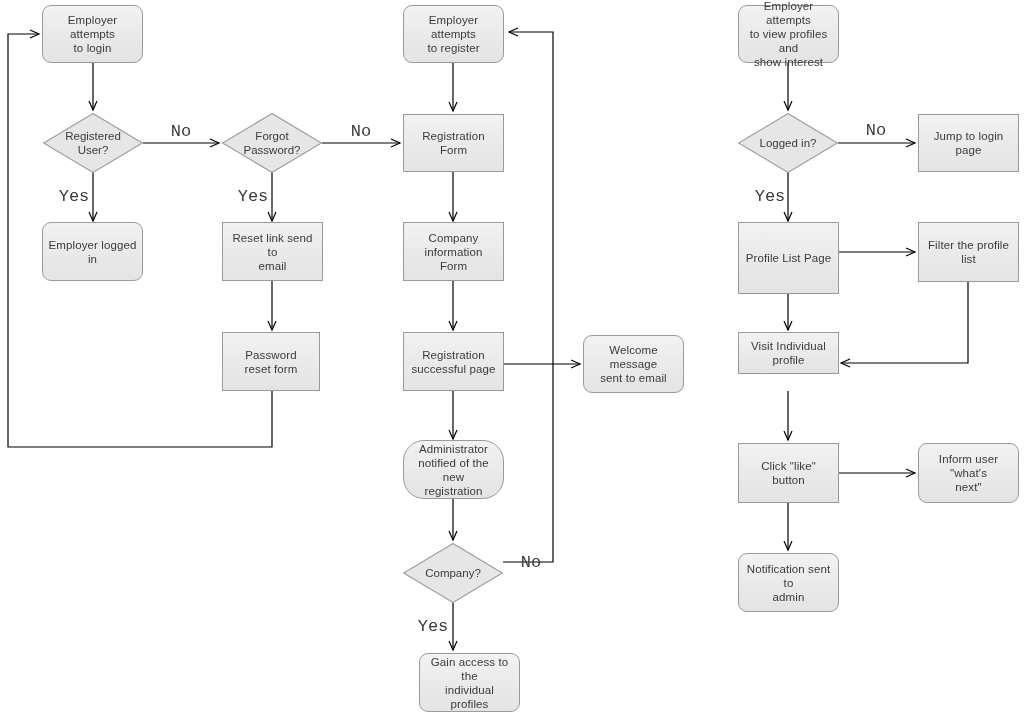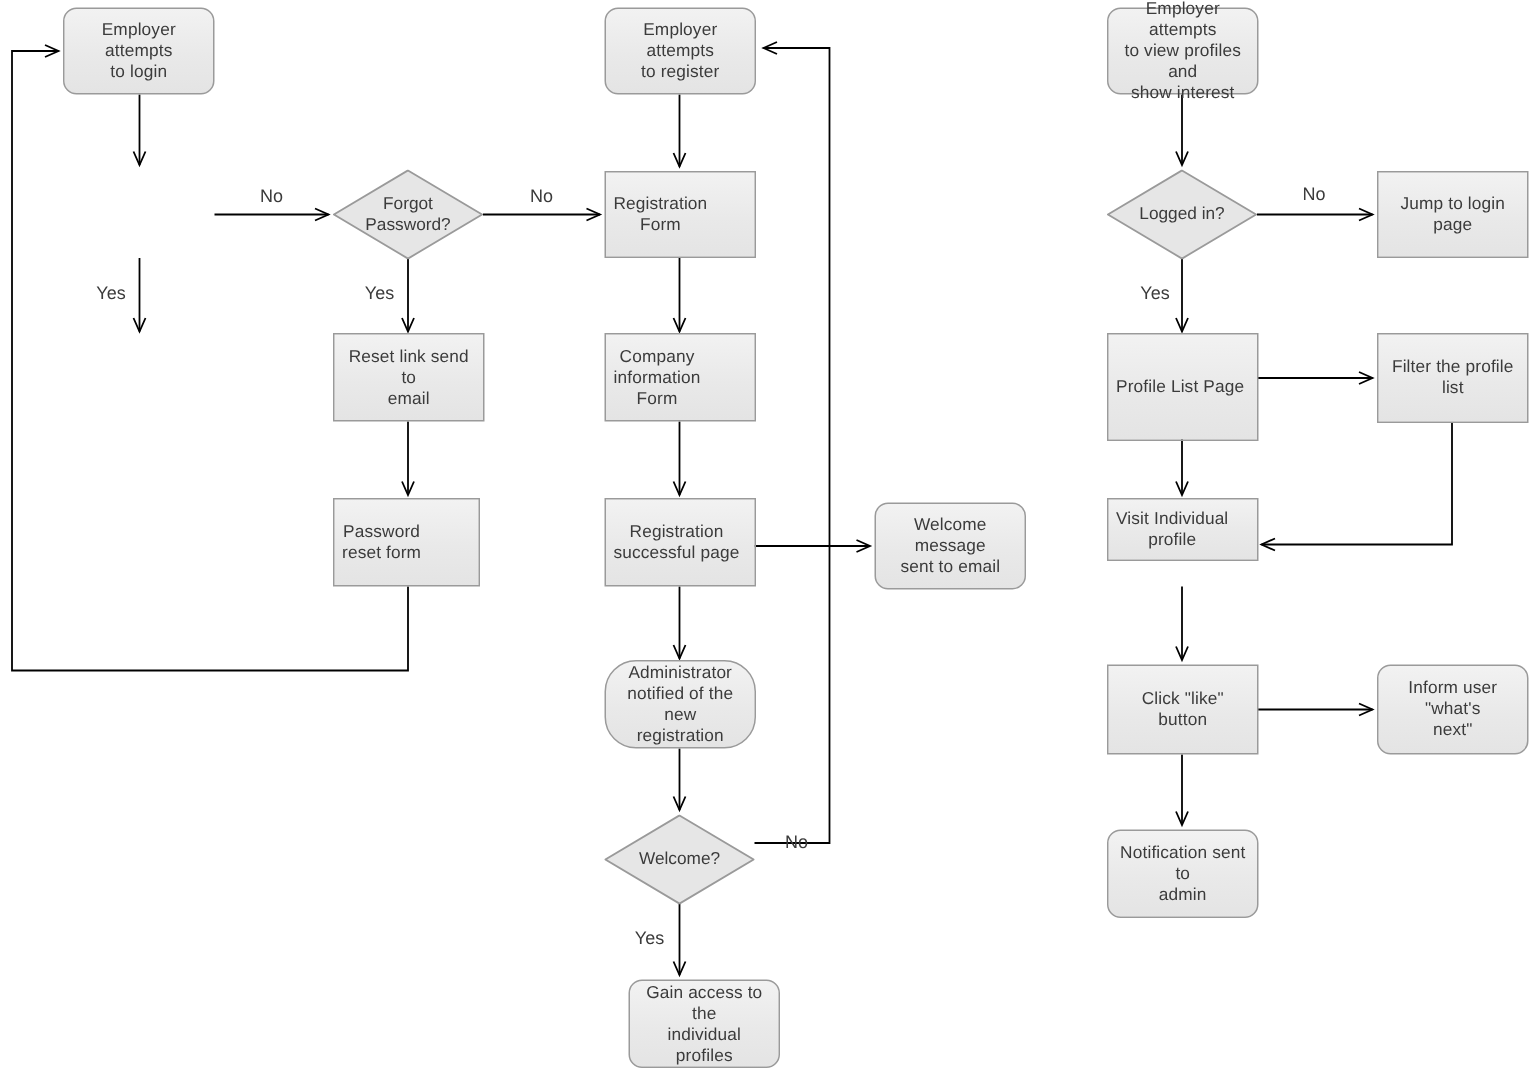--- a/index.html
+++ b/index.html
@@ -24,20 +24,21 @@
     top: 0;
     width: 1026px;
     height: 717px;
     pointer-events: none;
   }
   .node {
     position: absolute;
     box-sizing: border-box;
     display: flex;
     align-items: center;
+    justify-content: center;
     text-align: center;
     color: #3b3b3b;
     font-size: 11.5px;
     line-height: 14px;
     letter-spacing: 0.1px;
     background: linear-gradient(180deg, #f2f2f2 0%, #e9e9e9 55%, #e4e4e4 100%);
     border: 1px solid #9a9a9a;
   }
   .node.rounded {
     border-radius: 9px;
@@ -69,25 +70,26 @@
     text-align: center;
     color: #3b3b3b;
     font-size: 11.5px;
     line-height: 14px;
     white-space: pre-line;
     pointer-events: none;
   }
   .edge-label {
     position: absolute;
     color: #3b3b3b;
-    font-size: 12px;
+    font-size: 17px;
     line-height: 13px;
     white-space: nowrap;
     transform: translate(-50%, -50%);
     background: transparent;
+    font-family: Liberation Mono, monospace;
   }
 </style>
 </head>
 <body>
 
 <div id="canvas">
 
   <svg id="edge-layer" viewBox="0 0 1026 717" width="1026" height="717" xmlns="http://www.w3.org/2000/svg">
     <defs>
       <marker id="arrow" markerWidth="12" markerHeight="12" refX="10" refY="5" orient="auto" markerUnits="userSpaceOnUse">
@@ -123,21 +125,31 @@
       <path d="M838,473 L915,473" marker-end="url(#arrow)"></path>
       <path d="M788,503 L788,550" marker-end="url(#arrow)"></path>
     </g>
   </svg>
 
   <div class="node rounded" style="left:42px; top:5px; width:101px; height:58px;">
     <span class="label">Employer attempts
 to login</span>
   </div>
 
-
+  <div class="diamond" style="left:43px; top:113px; width:100px; height:60px;">
+    <svg class="dshape" viewBox="0 0 100 60" preserveAspectRatio="none">
+      <polygon points="50,0.6 99.4,30 50,59.4 0.6,30" fill="#e6e6e6" stroke="#9a9a9a" stroke-width="1.2"></polygon>
+    </svg>
+    <span class="dlabel">Registered
+User?</span>
+  </div>
+
+  <div class="node rounded" style="left:42px; top:222px; width:101px; height:59px;">
+    <span class="label">Employer logged in</span>
+  </div>
 
   <div class="diamond" style="left:222px; top:113px; width:100px; height:60px;">
     <svg class="dshape" viewBox="0 0 100 60" preserveAspectRatio="none">
       <polygon points="50,0.6 99.4,30 50,59.4 0.6,30" fill="#e6e6e6" stroke="#9a9a9a" stroke-width="1.2"></polygon>
     </svg>
     <span class="dlabel">Forgot
 Password?</span>
   </div>
 
   <div class="node" style="left:222px; top:222px; width:101px; height:59px;">
@@ -179,21 +191,21 @@
   <div class="node" style="left:403px; top:440px; width:101px; height:59px;border-radius:21px;">
     <span class="label">Administrator
 notified of the new
 registration</span>
   </div>
 
   <div class="diamond" style="left:403px; top:543px; width:100px; height:60px;">
     <svg class="dshape" viewBox="0 0 100 60" preserveAspectRatio="none">
       <polygon points="50,0.6 99.4,30 50,59.4 0.6,30" fill="#e6e6e6" stroke="#9a9a9a" stroke-width="1.2"></polygon>
     </svg>
-    <span class="dlabel">Welcome?</span>
+    <span class="dlabel">Company?</span>
   </div>
 
   <div class="node rounded" style="left:403px; top:653px; width:101px; height:59px;margin-left:16px;">
     <span class="label">Gain access to the
 individual profiles</span>
   </div>
 
   <div class="node rounded" style="left:738px; top:5px; width:101px; height:58px;">
     <span class="label">Employer attempts
 to view profiles and

